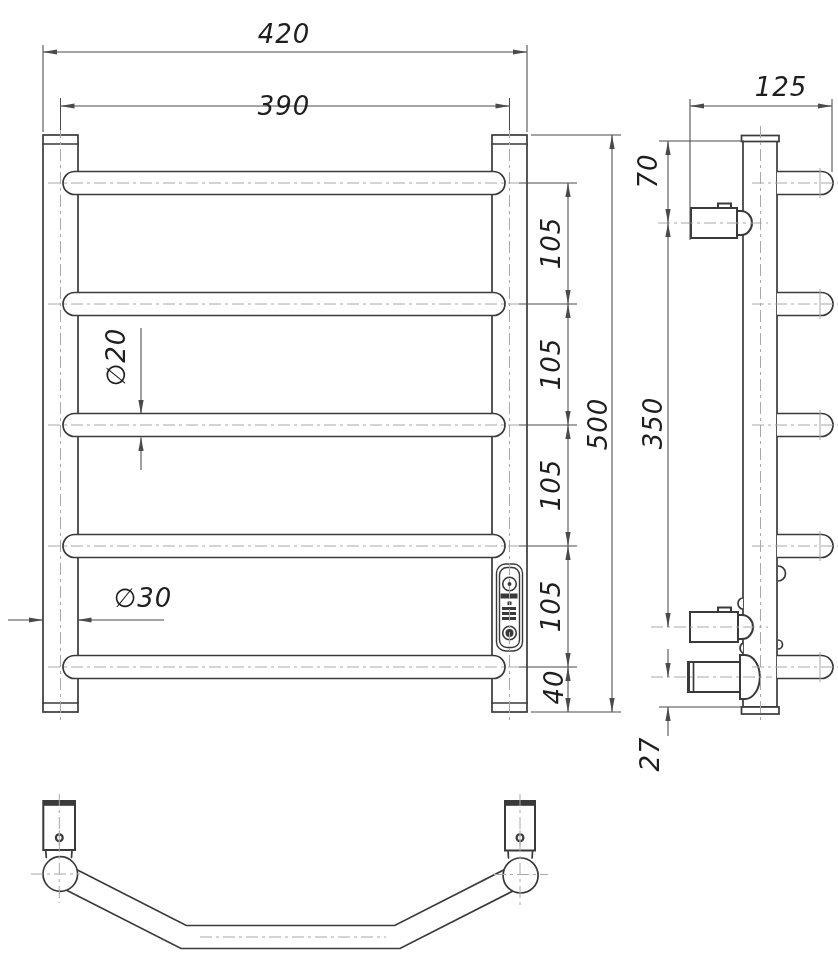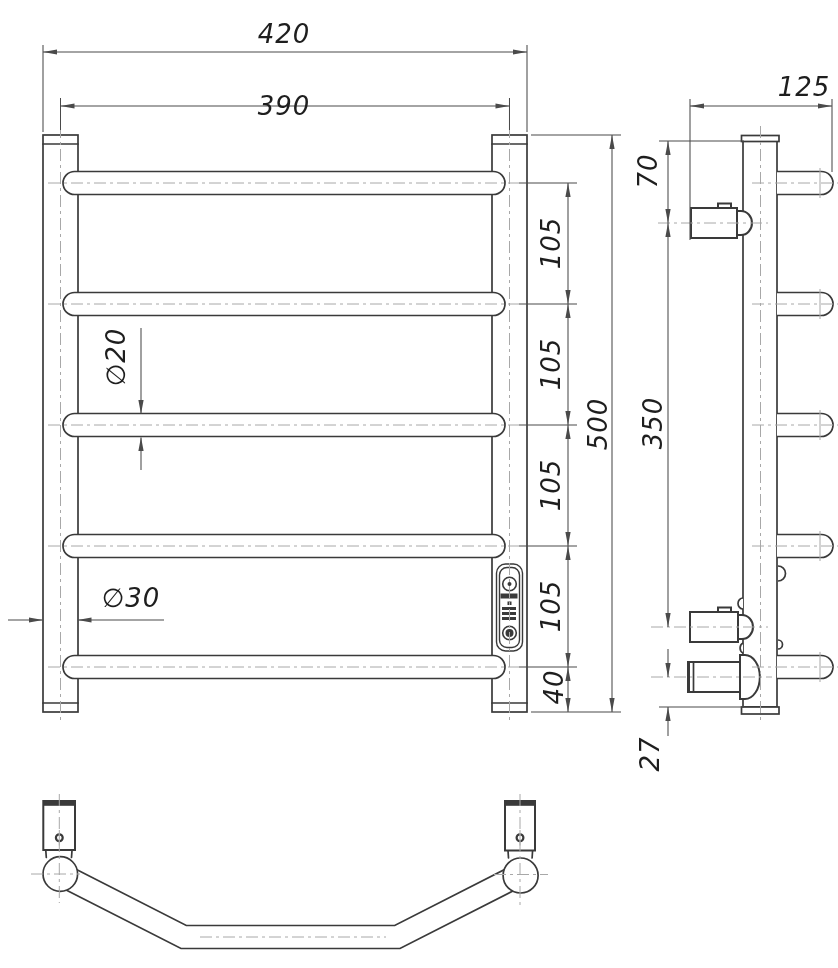--- a/index.html
+++ b/index.html
@@ -244,18 +244,18 @@
 
   <div class="lbl" style="left:284px;top:34px">420</div>
   <div class="lbl" style="left:284px;top:106px">390</div>
   <div class="lbl rot" style="left:551px;top:243px">105</div>
   <div class="lbl rot" style="left:551px;top:364px">105</div>
   <div class="lbl rot" style="left:551px;top:485px">105</div>
   <div class="lbl rot" style="left:551px;top:606px">105</div>
   <div class="lbl rot" style="left:554px;top:687px">40</div>
   <div class="lbl rot" style="left:598px;top:424px">500</div>
   <div class="lbl rot" style="left:116px;top:357px">∅20</div>
-  <div class="lbl" style="left:131px;top:598px">∅30</div>
-  <div class="lbl" style="left:804px;top:87px">125</div>
+  <div class="lbl" style="left:143px;top:598px">∅30</div>
+  <div class="lbl" style="left:781px;top:87px">125</div>
   <div class="lbl rot" style="left:648px;top:171px">70</div>
   <div class="lbl rot" style="left:653px;top:423px">350</div>
   <div class="lbl rot" style="left:650px;top:754px">27</div>
 </div>
 
 </body></html>

